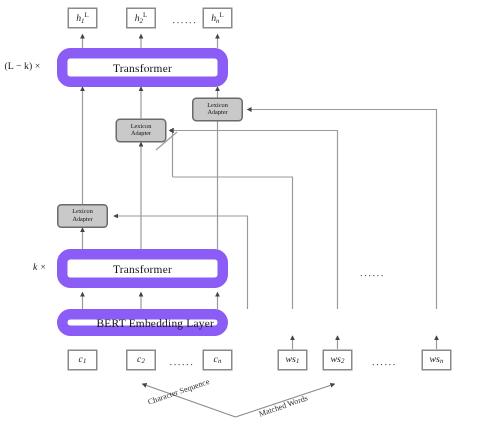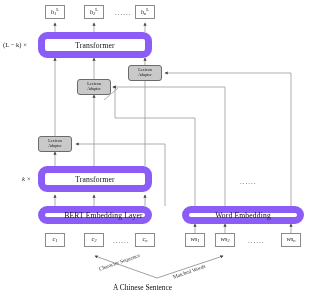--- a/index.html
+++ b/index.html
@@ -121,21 +121,20 @@
   <div class="node adapter" style="left:38px;top:136px;">
     <span>Lexicon</span>
     <span>Adapter</span>
   </div>
 
   <div class="lbl ital" style="left:22px;top:175px;">k ×</div>
   <div class="node module" style="left:38px;top:166px;width:114px;height:26px;">Transformer</div>
 
   <div class="node module" style="left:38px;top:206px;width:114px;height:18px;padding-left:17px;">BERT Embedding Layer</div>
 
-  <div class="node module" style="left:182px;top:206px;width:122px;height:18px;">Word Embedding</div>
 
   <div class="node vbox" style="left:45px;top:233px;">
     <span><i>c</i><sub>1</sub></span>
   </div>
   <div class="node vbox" style="left:84px;top:233px;">
     <span><i>c</i><sub>2</sub></span>
   </div>
   <div class="dots" style="left:113px;top:237px;">......</div>
   <div class="node vbox" style="left:135px;top:233px;">
     <span><i>c</i><sub>n</sub></span>
@@ -150,15 +149,14 @@
   <div class="dots" style="left:248px;top:237px;">......</div>
   <div class="node vbox" style="left:281px;top:233px;">
     <span><i>ws</i><sub>n</sub></span>
   </div>
 
   <div class="dots" style="left:240px;top:178px;">......</div>
 
   <div class="diag" style="left:98px;top:266px;transform:rotate(-19deg);">Character Sequence</div>
   <div class="diag" style="left:172px;top:274px;transform:rotate(-19deg);">Matched Words</div>
 
-  <div class="caption" style="left:113px;top:283px;">A Chinese Sentence</div>
 
 </div>
 
 </body></html>

